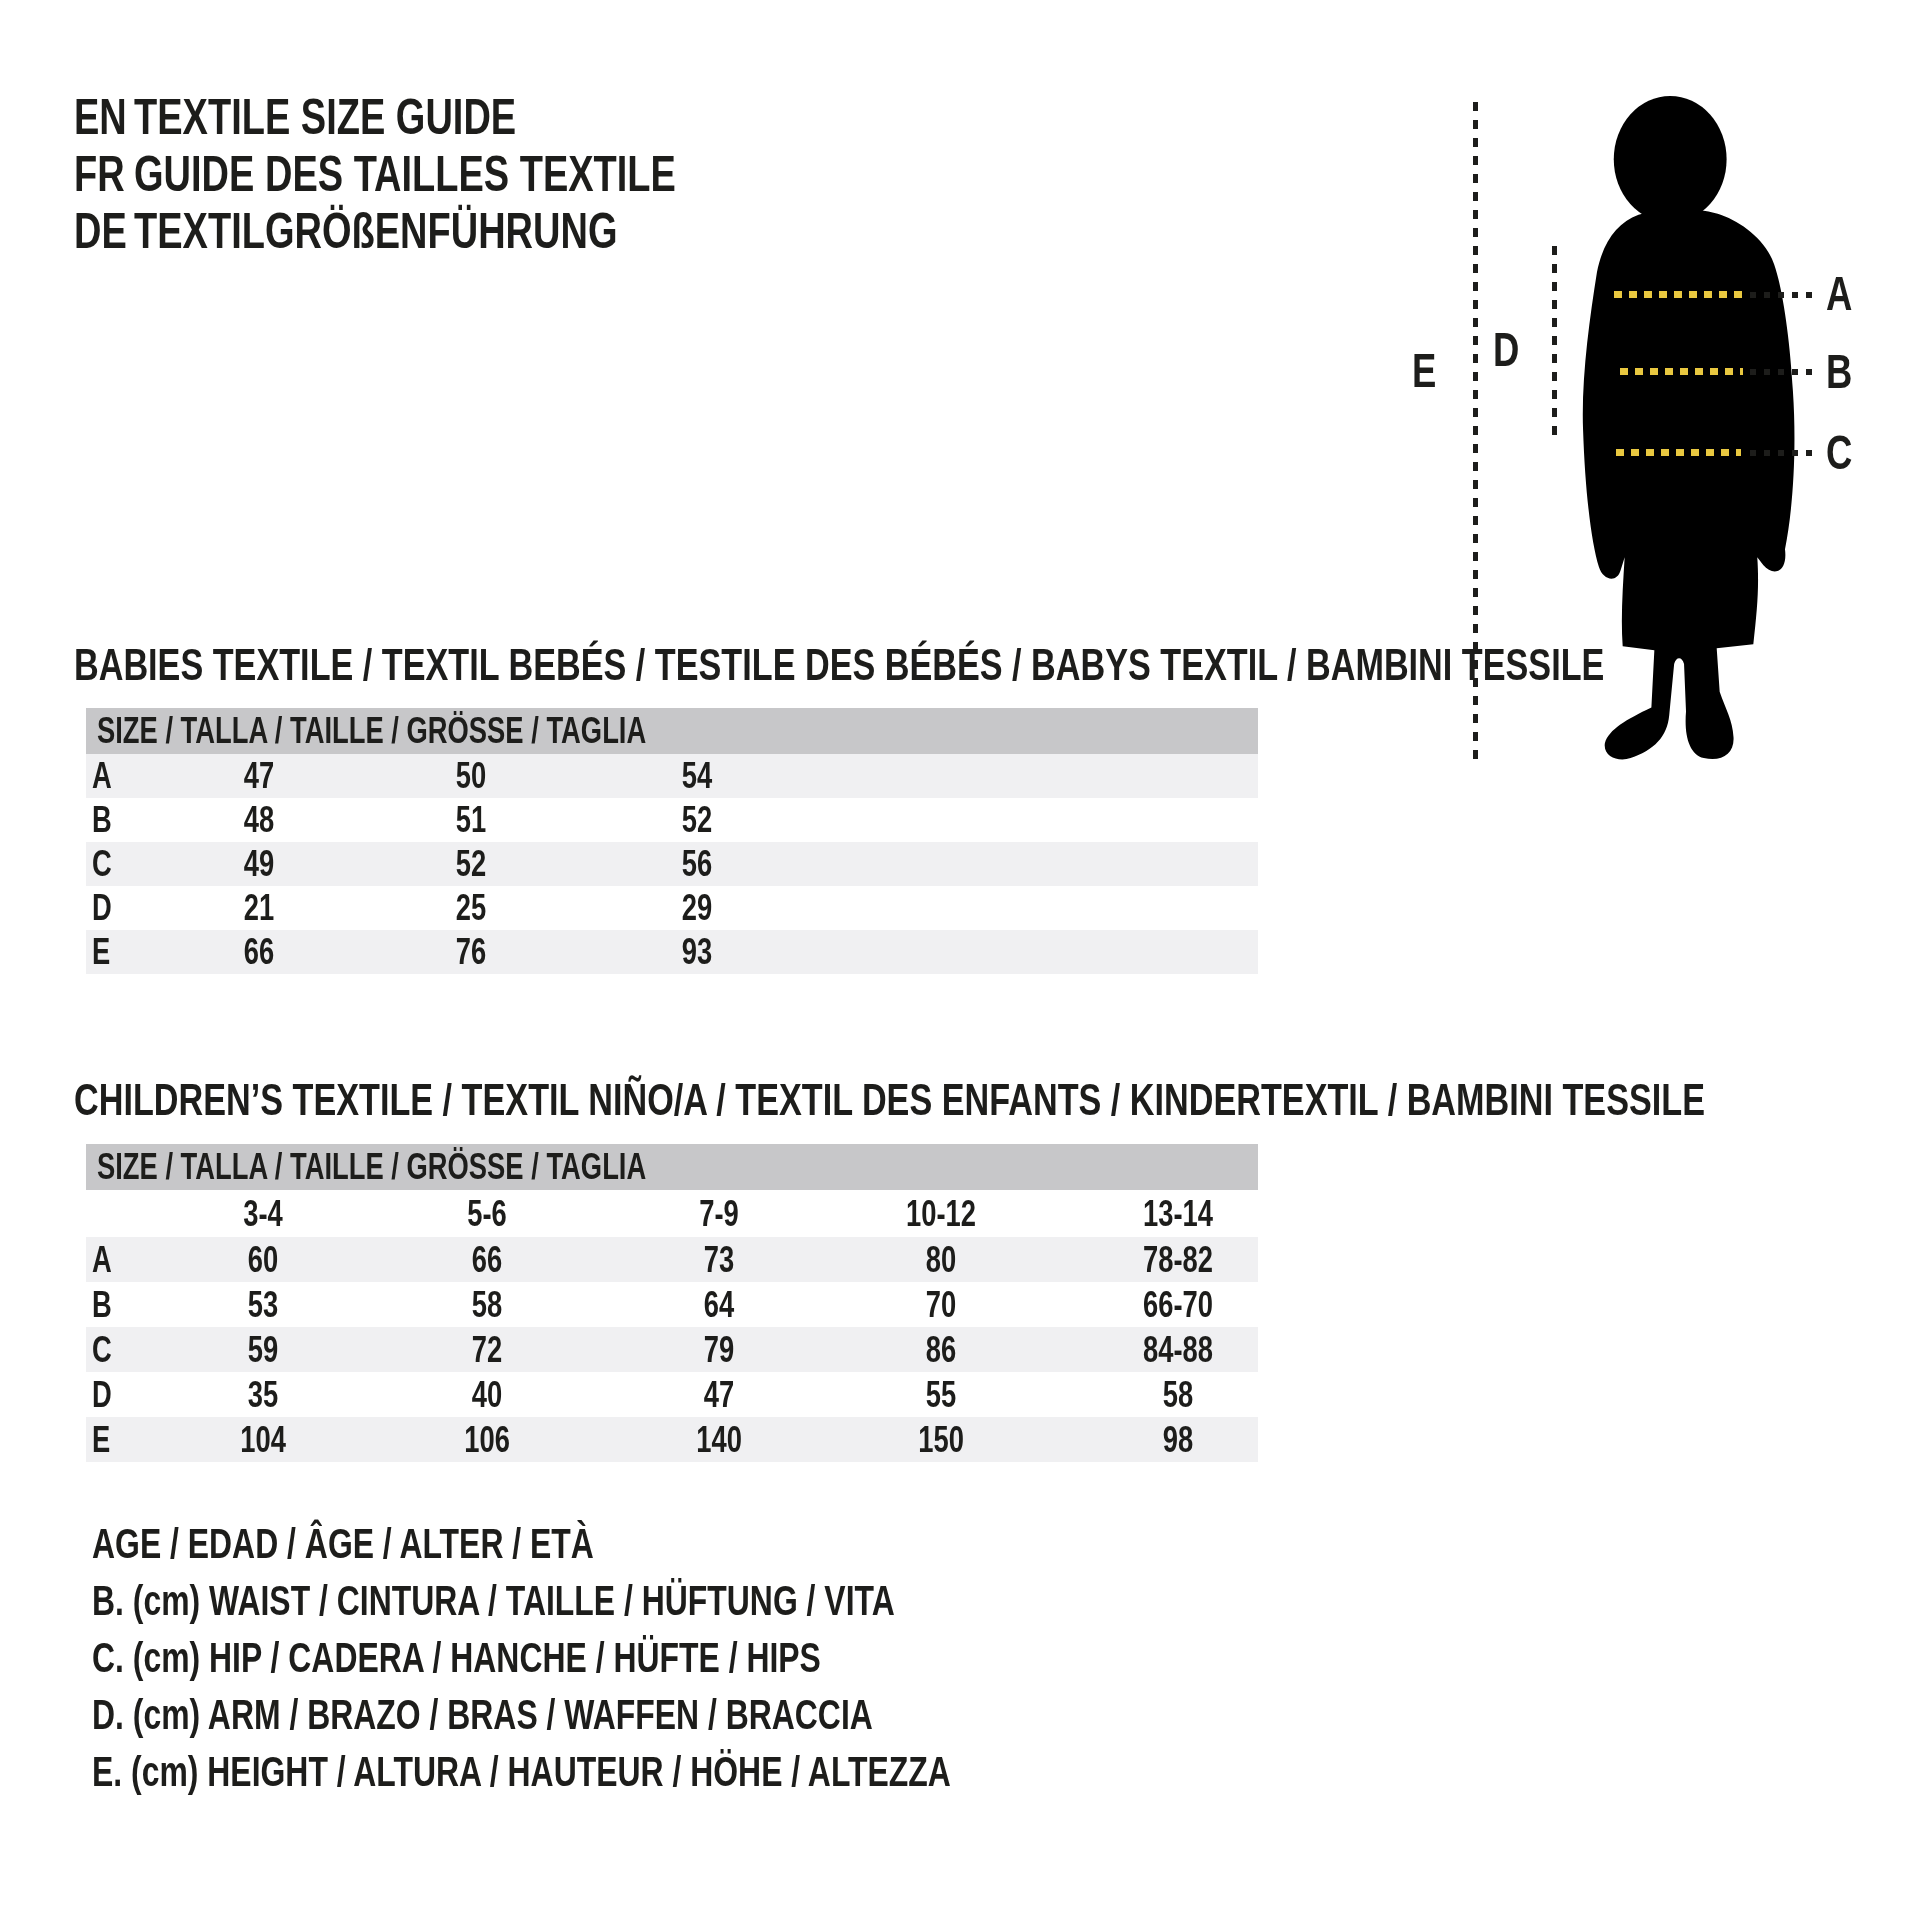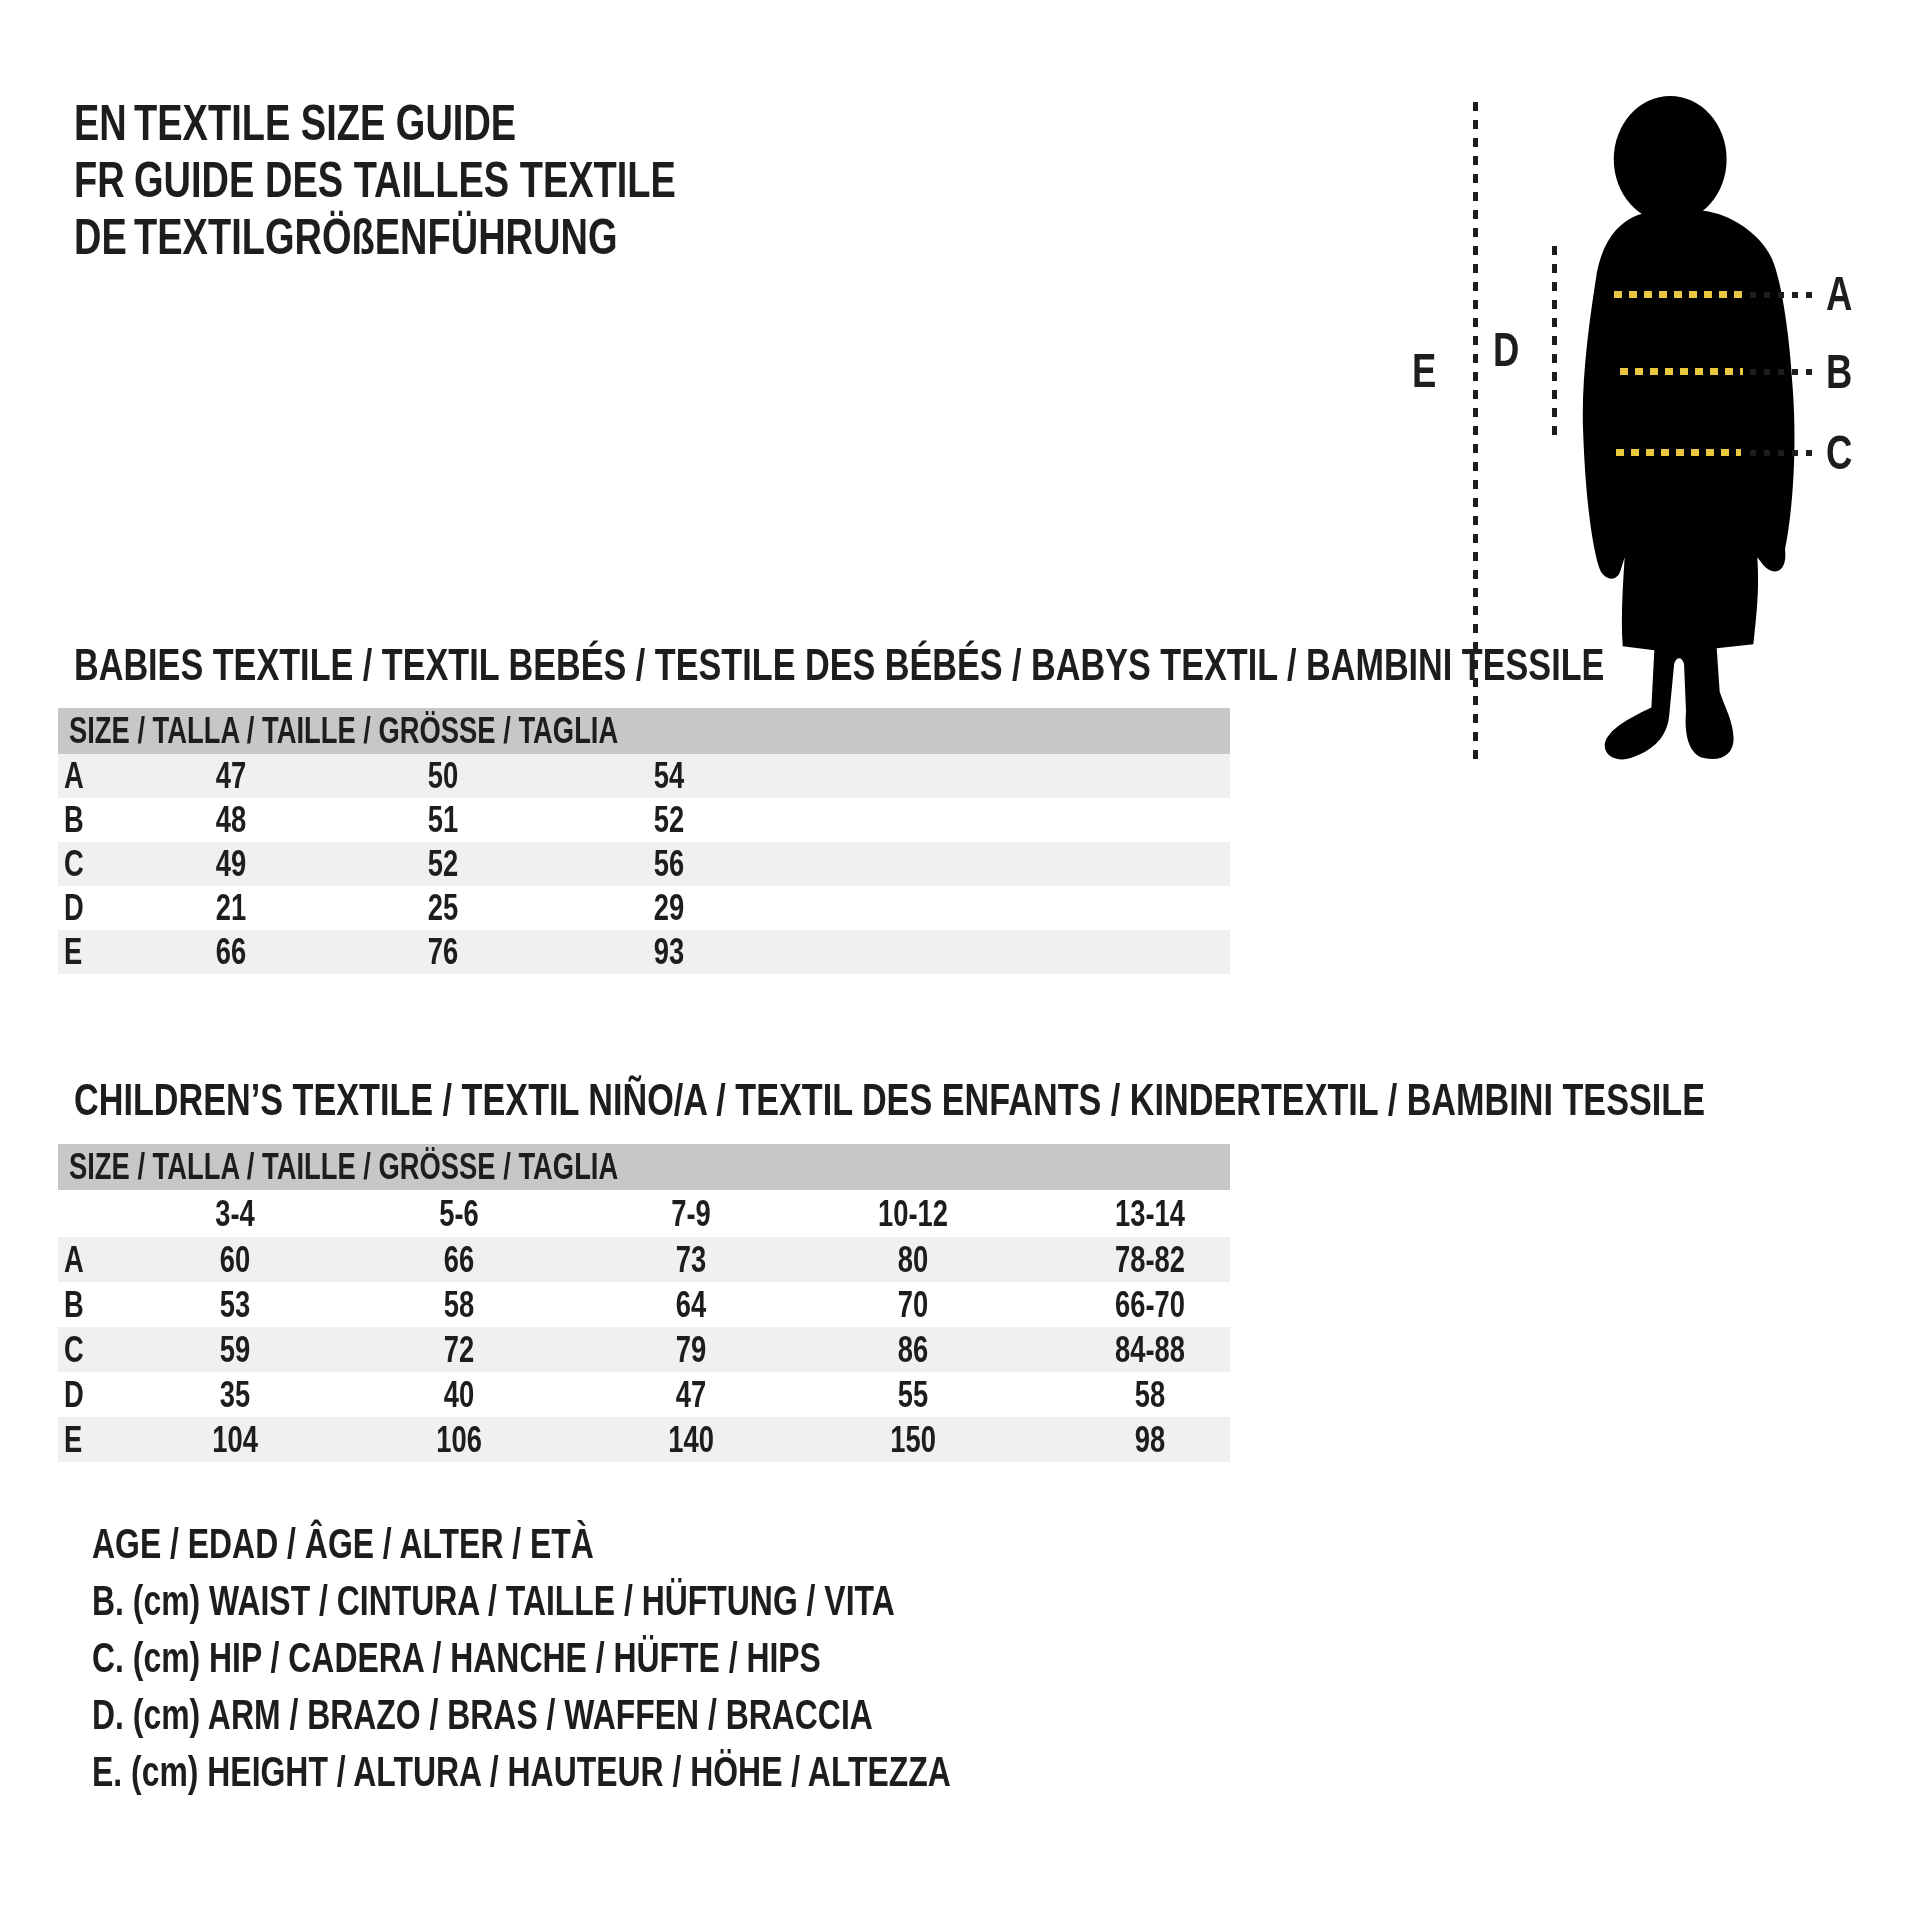--- a/index.html
+++ b/index.html
@@ -3,31 +3,31 @@
 <meta charset="utf-8">
 <style>
   html,body{margin:0;padding:0;background:#ffffff;}
   .page{position:relative;width:1927px;height:1927px;background:#ffffff;overflow:hidden;
         font-family:"Liberation Sans", sans-serif;color:#1d1d1b;}
   
   .cx{display:inline-block;transform:scaleX(.76);transform-origin:0 50%;white-space:nowrap;}
   .cxc{display:inline-block;transform:scaleX(.76);transform-origin:50% 50%;white-space:nowrap;}
 
   
-  .lang-block{position:absolute;left:74px;top:95px;}
+  .lang-block{position:absolute;left:74px;top:89px;}
   .lang-row{height:57px;line-height:57px;font-size:50px;font-weight:700;}
   .lang-code{display:inline-block;width:79px;}
 
   
   .section-title{position:absolute;left:74px;font-size:45px;font-weight:700;line-height:50px;}
   .title-babies{top:640px;}
   .title-children{top:1075px;}
 
   
-  .sizetable{position:absolute;left:58px;width:1172px;}
+  .sizetable{position:absolute;left:86px;width:1172px;}
   .babies-table{top:708px;}
   .children-table{top:1144px;}
   .bar-header{height:46px;line-height:46px;background:#c7c7c9;padding-left:11px;
               font-size:36px;font-weight:700;}
   .trow{display:grid;align-items:center;font-size:36px;font-weight:700;}
   .babies-table .trow{grid-template-columns:99px 149px 275px 177px auto;height:44px;line-height:44px;}
   .children-table .trow{grid-template-columns:94px 150px 283px 164px 265px 192px auto;height:45px;line-height:45px;gap:8px;}
   .subhead{height:47px !important;line-height:47px !important;}
   .stripe{background:#f0f0f2;}
   .tcell{text-align:center;}

